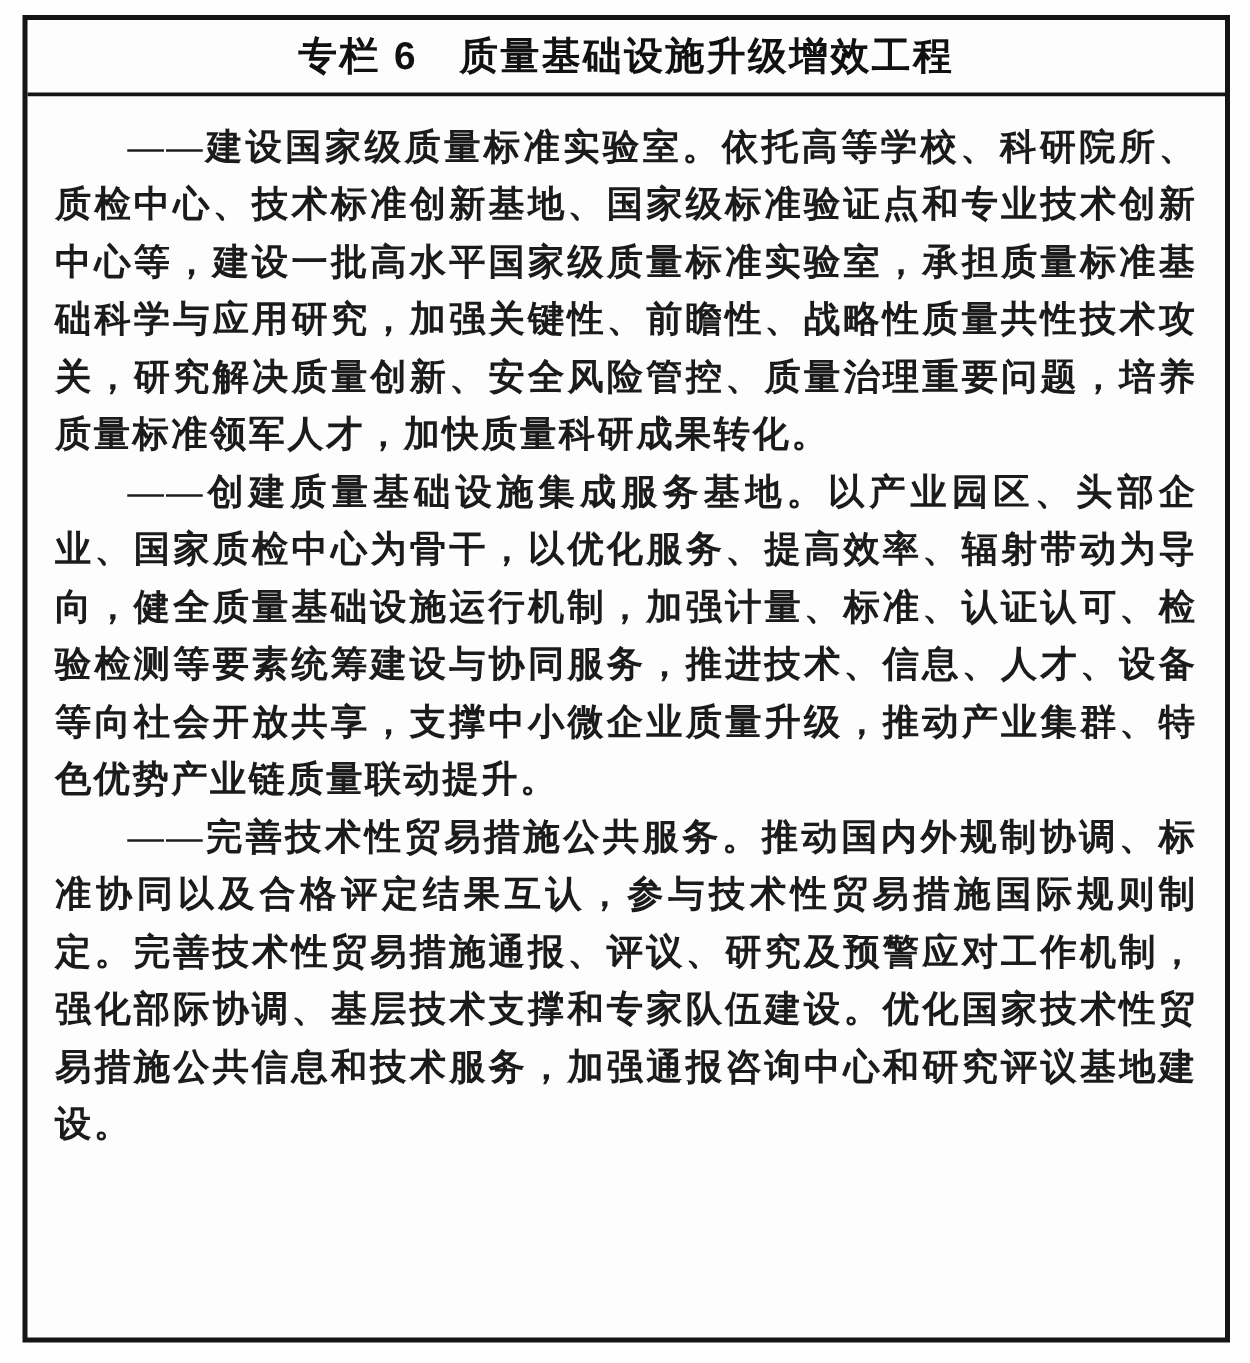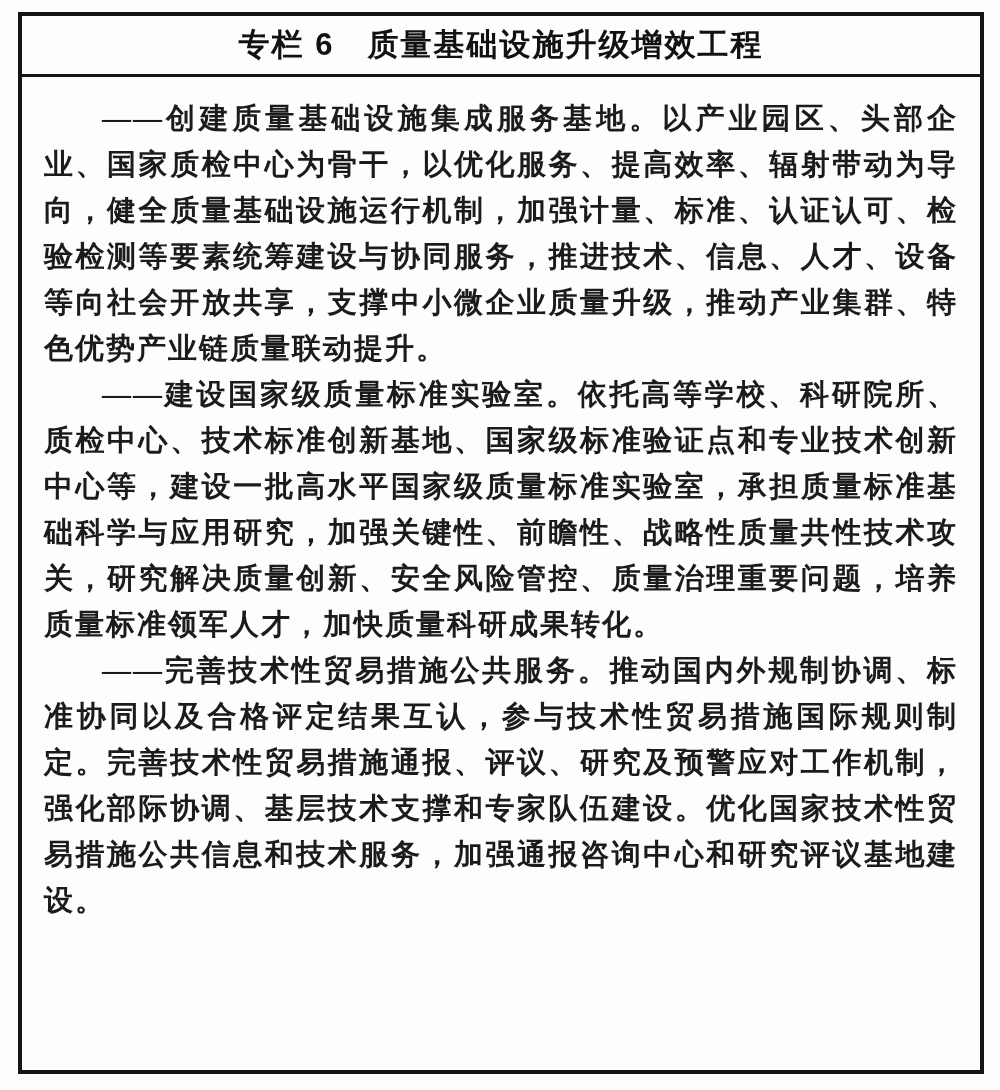--- a/index.html
+++ b/index.html
@@ -56,18 +56,18 @@
   }
 </style>
 </head>
 <body>
 
 <div class="page">
   <div class="box">
     <div class="box-title">专栏 6　质量基础设施升级增效工程</div>
     <div class="box-body">
 
+        <p class="para">——建设国家级质量标准实验室。依托高等学校、科研院所、质检中心、技术标准创新基地、国家级标准验证点和专业技术创新中心等，建设一批高水平国家级质量标准实验室，承担质量标准基础科学与应用研究，加强关键性、前瞻性、战略性质量共性技术攻关，研究解决质量创新、安全风险管控、质量治理重要问题，培养质量标准领军人才，加快质量科研成果转化。</p>
         <p class="para">——创建质量基础设施集成服务基地。以产业园区、头部企业、国家质检中心为骨干，以优化服务、提高效率、辐射带动为导向，健全质量基础设施运行机制，加强计量、标准、认证认可、检验检测等要素统筹建设与协同服务，推进技术、信息、人才、设备等向社会开放共享，支撑中小微企业质量升级，推动产业集群、特色优势产业链质量联动提升。</p>
-        <p class="para">——建设国家级质量标准实验室。依托高等学校、科研院所、质检中心、技术标准创新基地、国家级标准验证点和专业技术创新中心等，建设一批高水平国家级质量标准实验室，承担质量标准基础科学与应用研究，加强关键性、前瞻性、战略性质量共性技术攻关，研究解决质量创新、安全风险管控、质量治理重要问题，培养质量标准领军人才，加快质量科研成果转化。</p>
         <p class="para">——完善技术性贸易措施公共服务。推动国内外规制协调、标准协同以及合格评定结果互认，参与技术性贸易措施国际规则制定。完善技术性贸易措施通报、评议、研究及预警应对工作机制，强化部际协调、基层技术支撑和专家队伍建设。优化国家技术性贸易措施公共信息和技术服务，加强通报咨询中心和研究评议基地建设。</p>
       </div>
   </div>
 </div>
 
 </body></html>

